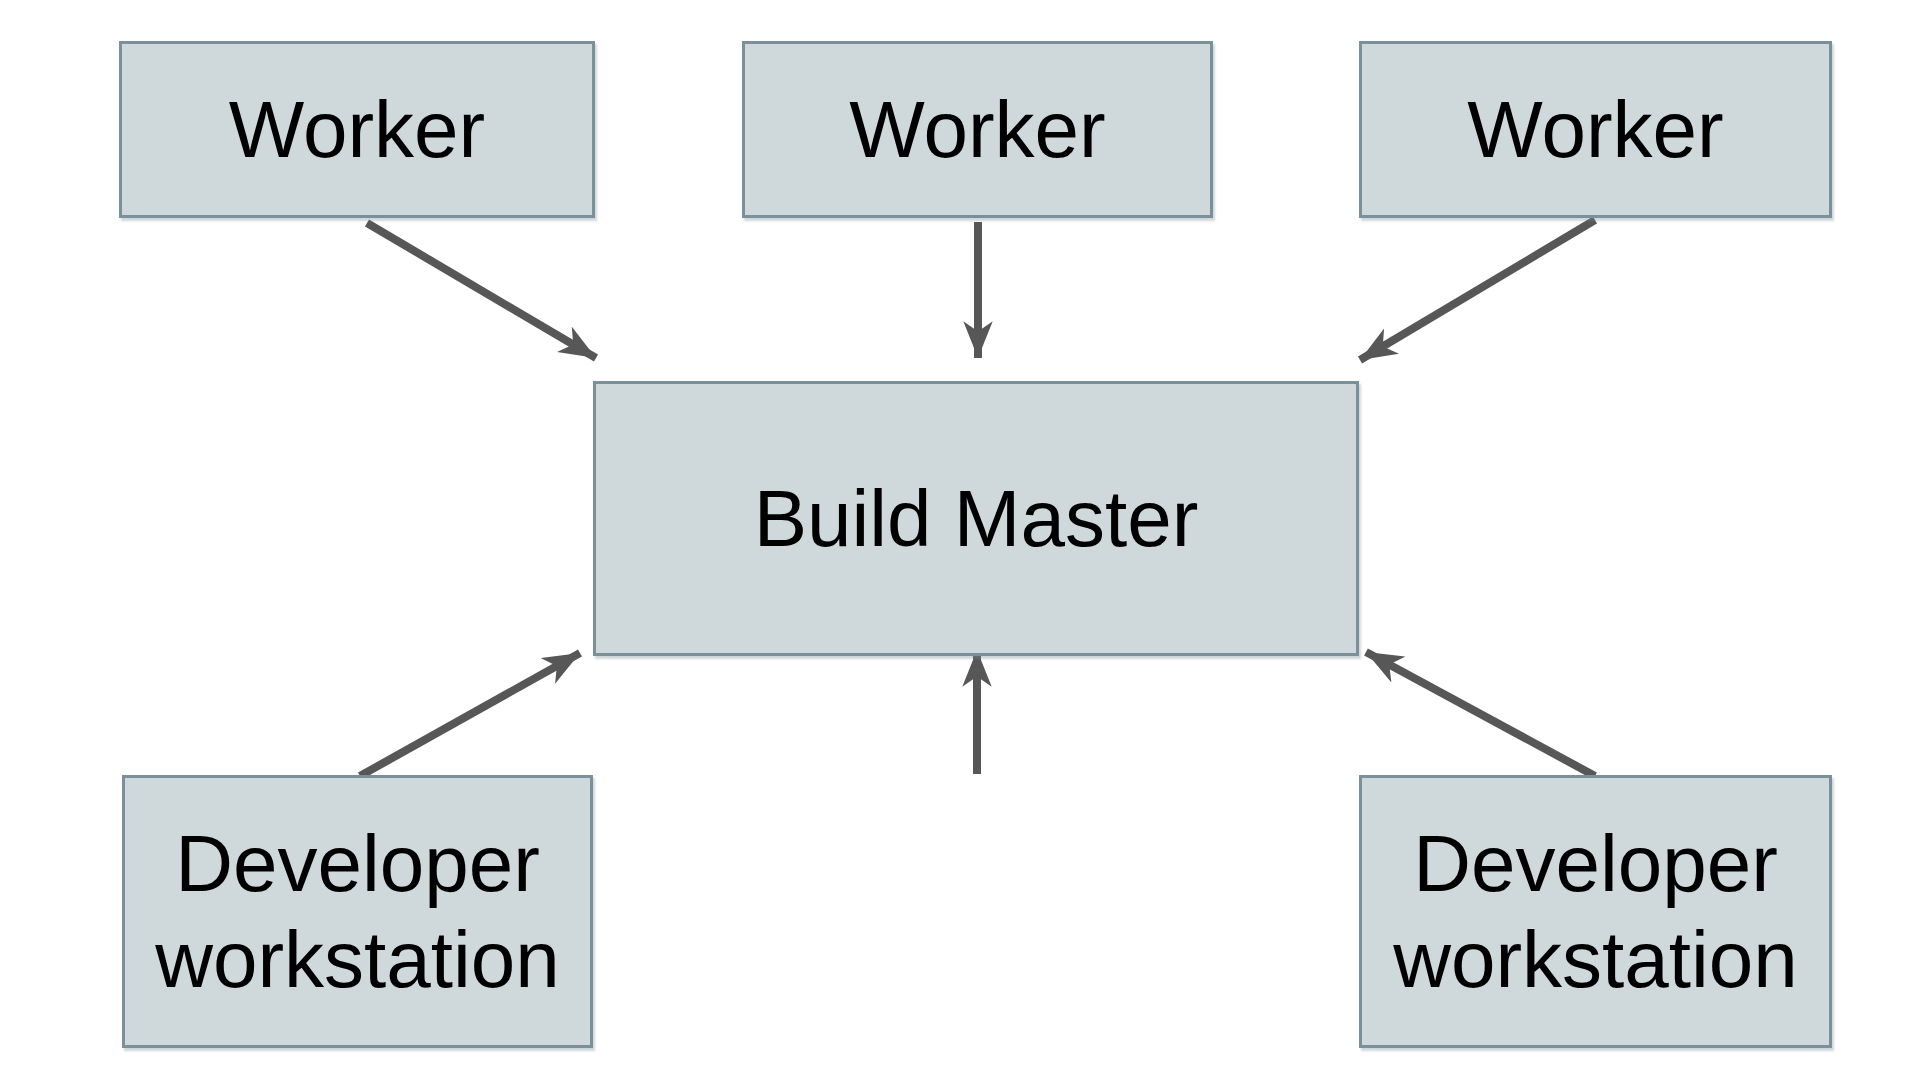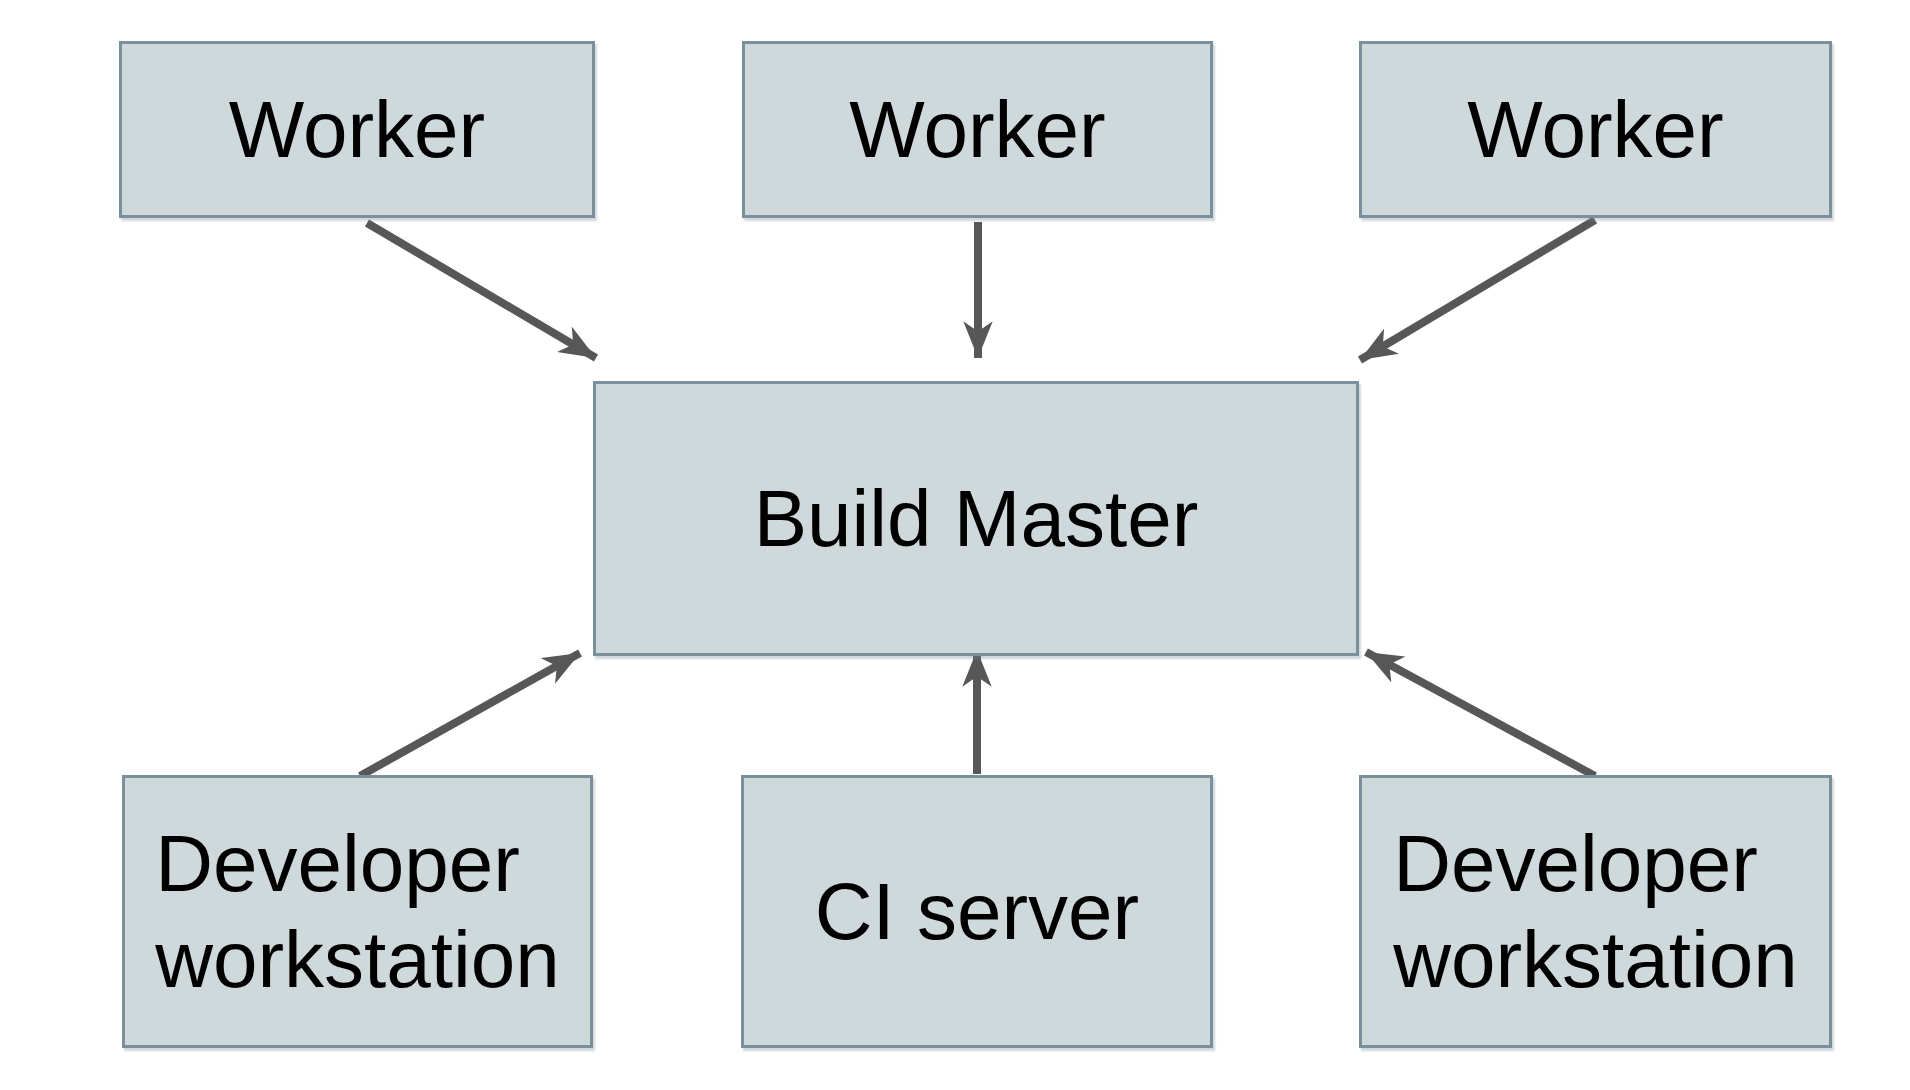--- a/index.html
+++ b/index.html
@@ -23,20 +23,21 @@
   }
   .node{
     position:absolute;
     box-sizing:border-box;
     background:var(--box-fill);
     border:3px solid var(--box-border);
     box-shadow:2px 3px 2px rgba(120,140,150,0.35);
     display:flex;
     align-items:center;
     justify-content:center;
+    text-align:center;
     color:var(--text);
     font-size:80px;
     line-height:1.19;
     white-space:pre-line;
   }
   
   #n-worker-1{left:119px;top:41px;width:476px;height:177px;}
   #n-worker-2{left:742px;top:41px;width:471px;height:177px;}
   #n-worker-3{left:1359px;top:41px;width:473px;height:177px;}
   #n-build-master{left:593px;top:381px;width:766px;height:275px;}
@@ -86,21 +87,18 @@
   <div class="node" id="n-worker-3">
     <span>Worker</span>
   </div>
   <div class="node" id="n-build-master">
     <span>Build Master</span>
   </div>
   <div class="node" id="n-dev-left">
     <span>Developer
 workstation</span>
   </div>
-  <div class="node" id="n-ci-server">
-    <span>CI server</span>
-  </div>
   <div class="node" id="n-dev-right">
     <span>Developer
 workstation</span>
   </div>
 
 </div>
 
 </body></html>

